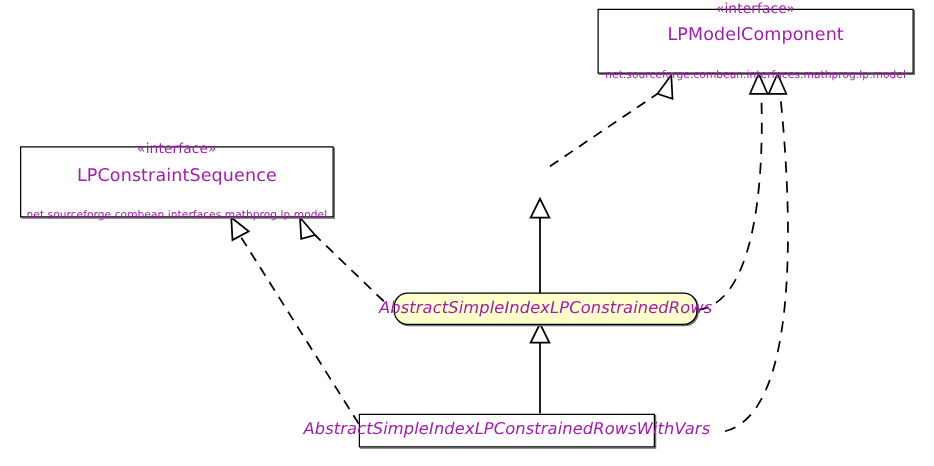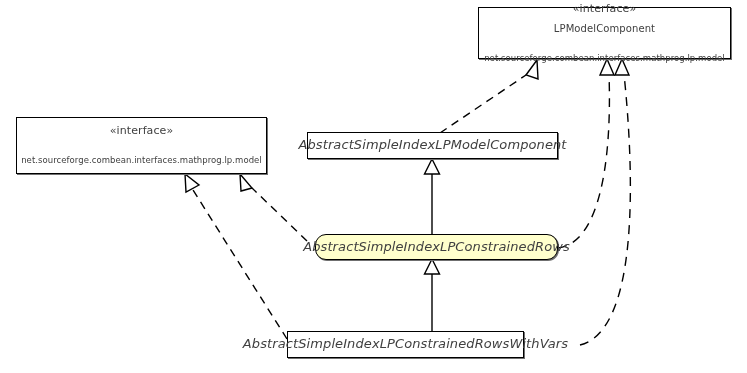--- a/index.html
+++ b/index.html
@@ -28,33 +28,33 @@
     box-sizing: border-box;
     border: 1px solid #000000;
     background: #ffffff;
     box-shadow: 1px 1px 0 0 #707070;
     text-align: center;
     display: flex;
     flex-direction: column;
     justify-content: center;
     align-items: center;
     line-height: 1.12;
-    color: #404040;
+    color: #a21caf;
   }
   .uml-node.highlight {
     background: #ffffcc;
     border-radius: 11px;
   }
   .stereotype {
     font-size: 11px;
     font-style: normal;
     letter-spacing: 0.1px;
   }
   .node-title {
-    font-size: 10px;
+    font-size: 14px;
     font-style: normal;
     margin-top: 8px;
     letter-spacing: 0.1px;
   }
   .node-package {
     font-size: 8.5px;
     margin-top: 19px;
     letter-spacing: 0.05px;
   }
   .node-single {
@@ -108,26 +108,24 @@
   </svg>
 
   <div class="uml-node" id="node-lp-model-component" style="left:478px; top:7px; width:253px; height:52px;">
     <div class="stereotype">«interface»</div>
     <div class="node-title">LPModelComponent</div>
     <div class="node-package">net.sourceforge.combean.interfaces.mathprog.lp.model</div>
   </div>
 
   <div class="uml-node" id="node-lp-constraint-sequence" style="left:16px; top:117px; width:251px; height:57px;">
     <div class="stereotype">«interface»</div>
+    <div class="node-title">LPConstraintSequence</div>
     <div class="node-package">net.sourceforge.combean.interfaces.mathprog.lp.model</div>
   </div>
 
-  <div class="uml-node" id="node-abstract-simple-index-lp-model-component" style="left:307px; top:132px; width:251px; height:27px;">
-    <div class="node-single">AbstractSimpleIndexLPModelComponent</div>
-  </div>
 
   <div class="uml-node highlight" id="node-abstract-simple-index-lp-constrained-rows" style="left:315px; top:234px; width:243px; height:26px;">
     <div class="node-single">AbstractSimpleIndexLPConstrainedRows</div>
   </div>
 
   <div class="uml-node" id="node-abstract-simple-index-lp-constrained-rows-with-vars" style="left:287px; top:331px; width:237px; height:27px;">
     <div class="node-single">AbstractSimpleIndexLPConstrainedRowsWithVars</div>
   </div>
 
 </div>

